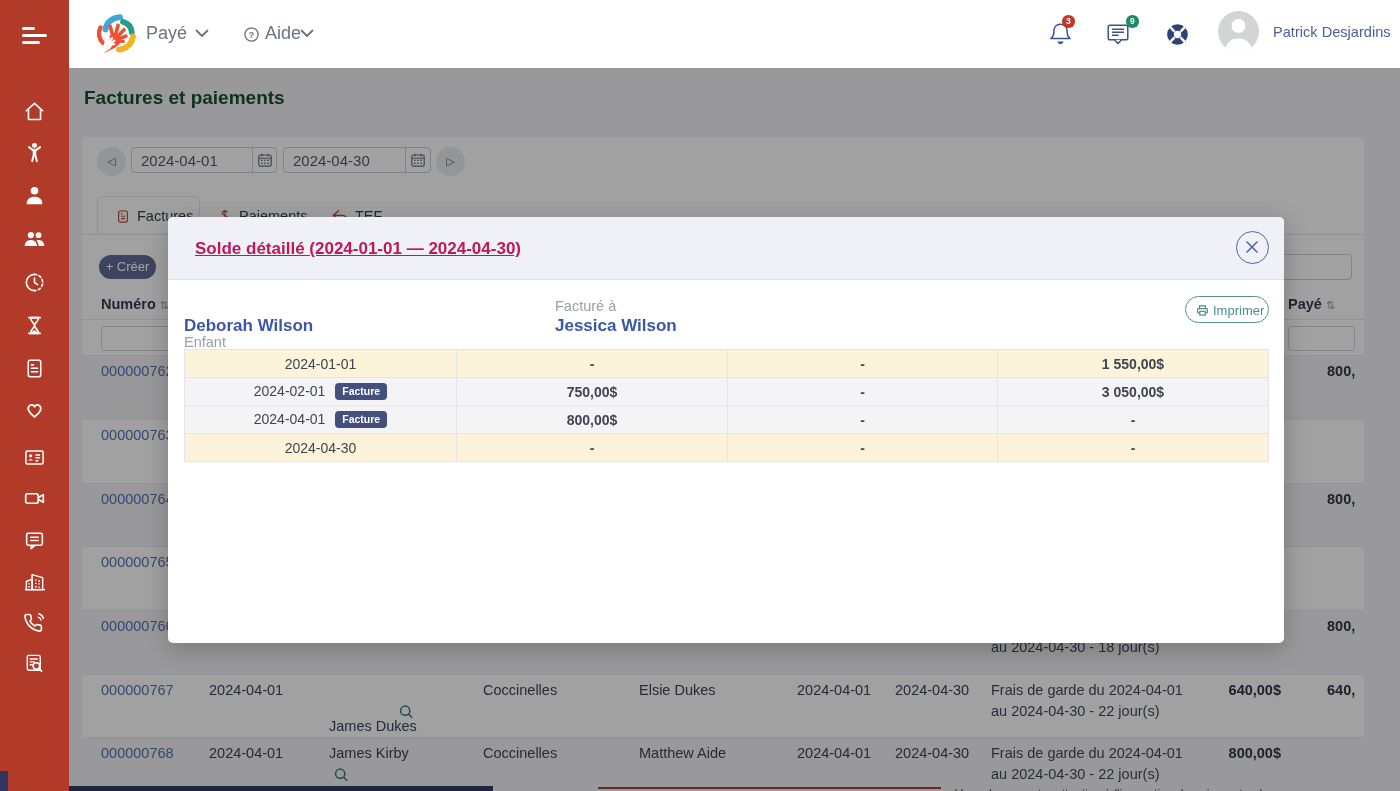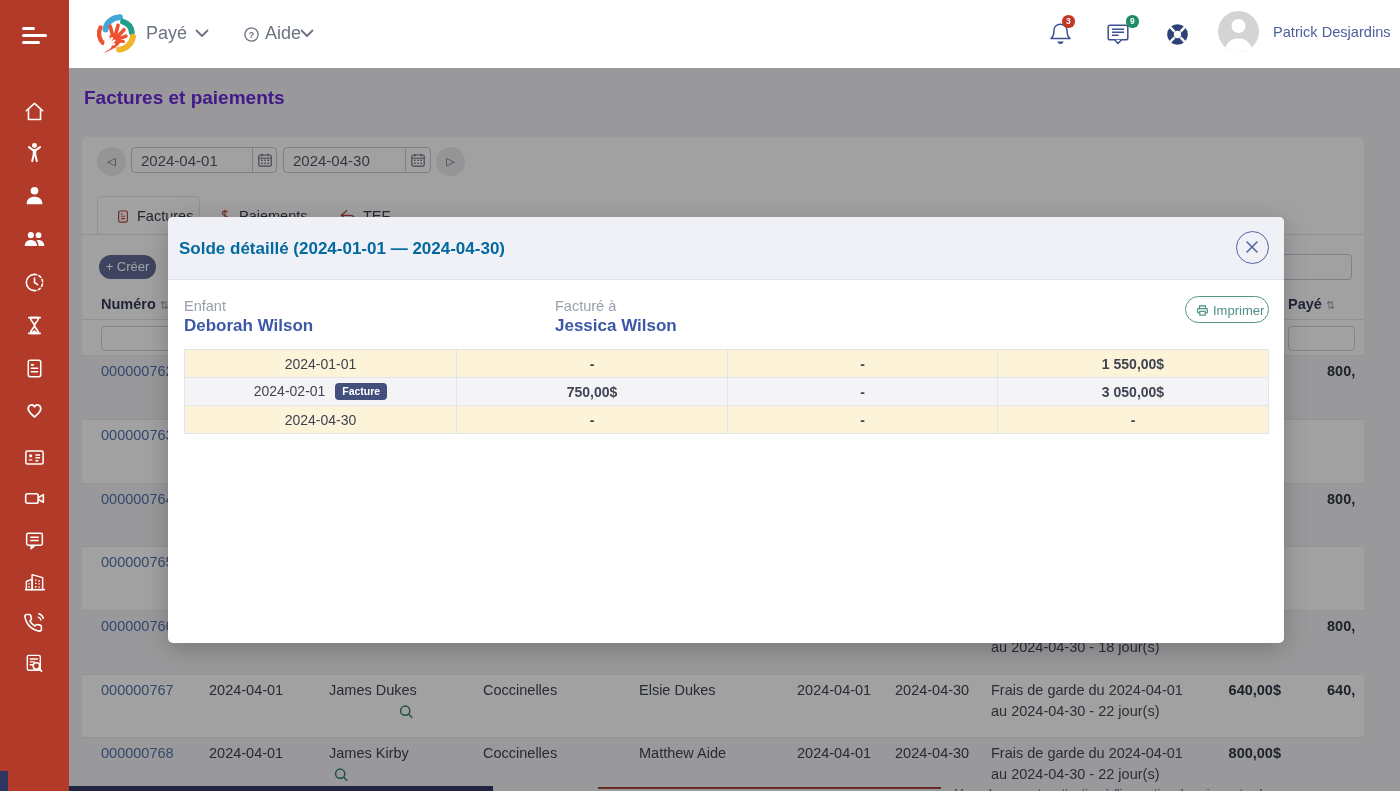--- a/index.html
+++ b/index.html
@@ -14,21 +14,21 @@
   .sideicon { position:absolute; left:23px; width:23px; height:23px; }
   .sideicon svg { width:23px; height:23px; display:block; }
 
   
   #topbar { position:absolute; left:69px; top:0; width:1331px; height:68px; background:#fff; }
   .tb-text { color:#6b7380; font-size:18px; }
 
   
   #content { position:absolute; left:69px; top:68px; width:1331px; height:723px; background:#f2f3f5; }
   #card { position:absolute; left:13px; top:69px; width:1282px; height:660px; background:#fff; border-radius:6px; overflow:hidden; }
-  .h1 { position:absolute; left:15px; top:19px; font-size:19px; font-weight:bold; color:#6d28d9; }
+  .h1 { position:absolute; left:15px; top:19px; font-size:19px; font-weight:bold; color:#14532d; }
 
   .circbtn { position:absolute; width:29px; height:29px; border-radius:50%; background:#ebecee; color:#4c505c; text-align:center; line-height:29px; font-size:11px; }
   .dategrp { position:absolute; height:26px; border:1px solid #c9cdd5; border-radius:4px; background:#fff; }
   .dategrp .dtxt { position:absolute; left:9px; top:4px; font-size:15px; color:#555a66; }
   .dategrp .dsep { position:absolute; top:0; bottom:0; width:1px; background:#c9cdd5; }
   .calico { position:absolute; top:5px; }
 
   .tab { position:absolute; top:59px; height:39px; display:flex; align-items:center; font-size:14.5px; color:#3a3f51; }
   .tabicon { color:#b8473d; margin-right:7px; display:flex; }
 
@@ -43,21 +43,21 @@
   .trow.dark { background:#f2f2f5; }
   .cell { position:absolute; top:7px; height:18px; font-size:14.5px; color:#3f4453; white-space:nowrap; }
   .cell2 { position:absolute; top:28px; height:18px; font-size:14.5px; white-space:nowrap; }
   .numlink { color:#5273ae; }
   .amt { font-weight:bold; color:#2f3542; }
 
   
   #backdrop { position:absolute; left:0; top:0; width:1331px; height:723px; background:rgba(0,0,0,0.37); }
   #modal { position:absolute; left:168px; top:217px; width:1116px; height:426px; background:#fff; border-radius:5px; box-shadow:0 6px 24px rgba(0,0,0,.22); }
   #modal-head { position:absolute; left:0; top:0; width:1116px; height:63px; background:#eff1f7; border-bottom:1px solid #e1e3ec; border-radius:5px 5px 0 0; }
-  #modal-title { position:absolute; left:11px; top:22px; font-size:17px; font-weight:bold; color:#0369a1; }
+  #modal-title { position:absolute; left:27px; top:22px; font-size:17px; font-weight:bold; color:#be185d;text-decoration:underline; }
   #modal-close { position:absolute; left:1068px; top:14px; width:33px; height:33px; border-radius:50%; border:1.5px solid #54659f; }
   .mlabel { position:absolute; top:81px; font-size:14.5px; color:#99a0ac; }
   .mname { position:absolute; top:99px; font-size:17px; font-weight:bold; color:#3c57a5; }
   #btn-imprimer { position:absolute; left:1017px; top:79px; width:84px; height:27px; border:1px solid #55948b; border-radius:14px; color:#4d8f85; font-size:13px; }
 
   #mtable { position:absolute; left:16px; top:132px; border-collapse:collapse; table-layout:fixed; }
   #mtable td, #mtable th { border:1px solid #e3e5eb; text-align:center; font-size:14px; color:#3f4453; padding:0; }
   #mtable th { height:30px; font-size:14.5px; color:#2f3542; background:#fff; }
   #mtable td { height:28px; }
   #mtable tr.cream td { background:#fcf3d8; }
@@ -116,21 +116,21 @@
             <svg width="14" height="15" viewBox="0 0 24 24" fill="none" stroke="#b8473d" stroke-width="2">
               <rect x="4.5" y="2.5" width="15" height="19" rx="2.5"></rect>
               <path d="M8.5 7.5h2.5M8.5 11.5h7M8.5 15.5h7"></path>
             </svg>
           </span>Factures</div>
       <div class="tab" style="left:136px;"><span class="tabicon">
             <svg width="14" height="15" viewBox="0 0 24 24" fill="none" stroke="#b8473d" stroke-width="2">
               <path d="M12 2v20M16.5 6.5c-1-1.5-2.5-2-4.5-2-2.5 0-4.5 1.3-4.5 3.7 0 4.8 9 2.8 9 7.6 0 2.4-2 3.7-4.5 3.7-2 0-3.7-.7-4.7-2.3"></path>
             </svg>
           </span>Paiements</div>
-      <div class="tab" style="left:258px;"><span class="tabicon">
+      <div class="tab" style="left:250px;"><span class="tabicon">
             <svg width="16" height="14" viewBox="0 0 24 20" fill="none" stroke="#b8473d" stroke-width="2" stroke-linecap="round" stroke-linejoin="round">
               <path d="M10 2 L2 9 L10 16 M2 9 H15 c4 0 7 2.5 7 7"></path>
             </svg>
           </span>TEF</div>
       <div class="abs" style="left:0;top:97px;width:1282px;height:1px;background:#e4e6ea;"></div>
 
       <div class="btn-creer">+ Créer</div>
       <div class="searchbox" style="left:1098px;width:172px;"></div>
 
       <div class="thead-lbl" style="left:19px;top:159px;">Numéro <span class="sorticon">⇅</span></div>
@@ -161,21 +161,21 @@
         <span class="cell numlink" style="left:19px;">000000766</span>
         <span class="cell" style="left:127px;">2024-04-01</span>
         <span class="cell" style="left:909px;color:#454a57;">Frais de garde du 2024-04-01</span>
         <span class="cell2" style="left:909px;color:#454a57;">au 2024-04-30 - 18 jour(s)</span>
         <div class="cell" style="right:83px;width:100px;text-align:right;"><span class="amt">800,00$</span></div>
         <div class="cell" style="left:1245px;width:28px;overflow:hidden;"><span class="amt">800,00$</span></div>
       </div>
       <div class="trow" style="top:536.5px;">
         <span class="cell numlink" style="left:19px;">000000767</span>
         <span class="cell" style="left:127px;">2024-04-01</span>
-        <span class="cell" style="left:247px;">James Dukes</span>
+        <span class="cell" style="left:247px;margin-top:36px;">James Dukes</span>
         <span class="cell2" style="left:247px;color:#d14b3c;margin-top:48px;">1 920,00$</span>
         <svg class="cell2" style="left:317px;top:28px;" width="15" height="15" viewBox="0 0 15 15" fill="none" stroke="#2d7f74" stroke-width="1.5">
             <circle cx="6.2" cy="6.2" r="4.6"></circle>
             <path d="M9.7 9.7 L13.2 13.2"></path>
           </svg>
         <span class="cell" style="left:401px;">Coccinelles</span>
         <span class="cell" style="left:557px;">Elsie Dukes</span>
         <span class="cell" style="left:715px;">2024-04-01</span>
         <span class="cell" style="left:813px;">2024-04-30</span>
         <span class="cell" style="left:909px;color:#454a57;">Frais de garde du 2024-04-01</span>
@@ -405,21 +405,21 @@
 
   <div id="modal">
     <div id="modal-head">
       <div id="modal-title">Solde détaillé (2024-01-01 — 2024-04-30)</div>
       <div id="modal-close">
         <svg width="30" height="30" viewBox="0 0 30 30" style="position:absolute;left:0;top:0;">
           <path d="M10 10 L20 20 M20 10 L10 20" stroke="#54659f" stroke-width="1.6" stroke-linecap="round"></path>
         </svg>
       </div>
     </div>
-    <div class="mlabel" style="left:16px;">Enfant</div>
+    <div class="mlabel" style="left:16px;margin-top:36px;">Enfant</div>
     <div class="mname" style="left:16px;">Deborah Wilson</div>
     <div class="mlabel" style="left:387px;">Facturé à</div>
     <div class="mname" style="left:387px;">Jessica Wilson</div>
     <div id="btn-imprimer">
       <svg width="13" height="13" viewBox="0 0 24 24" fill="none" stroke="#4d8f85" stroke-width="2.2" style="position:absolute;left:10px;top:7px;">
         <path d="M6.5 8.5 V3.5 h11 v5"></path>
         <rect x="3" y="8.5" width="18" height="8" rx="1.5"></rect>
         <rect x="7" y="13.5" width="10" height="7" fill="#fff"></rect>
       </svg>
       <span style="position:absolute;left:27px;top:6px;">Imprimer</span>
@@ -437,20 +437,26 @@
             <td class="mval">-</td>
             <td class="mval">-</td>
             <td class="mval">1 550,00$</td>
           </tr>
       <tr class="grey">
             <td>2024-02-01 <span class="badge navy">Facture</span></td>
             <td class="mval">750,00$</td>
             <td class="mval">-</td>
             <td class="mval">3 050,00$</td>
           </tr>
+      <tr class="grey">
+            <td>2024-04-01 <span class="badge navy">Facture</span></td>
+            <td class="mval">800,00$</td>
+            <td class="mval">-</td>
+            <td class="mval">-</td>
+          </tr>
       <tr class="cream">
             <td>2024-04-30</td>
             <td class="mval">-</td>
             <td class="mval">-</td>
             <td class="mval">-</td>
           </tr>
     </tbody>
       </table>
   </div>
 

